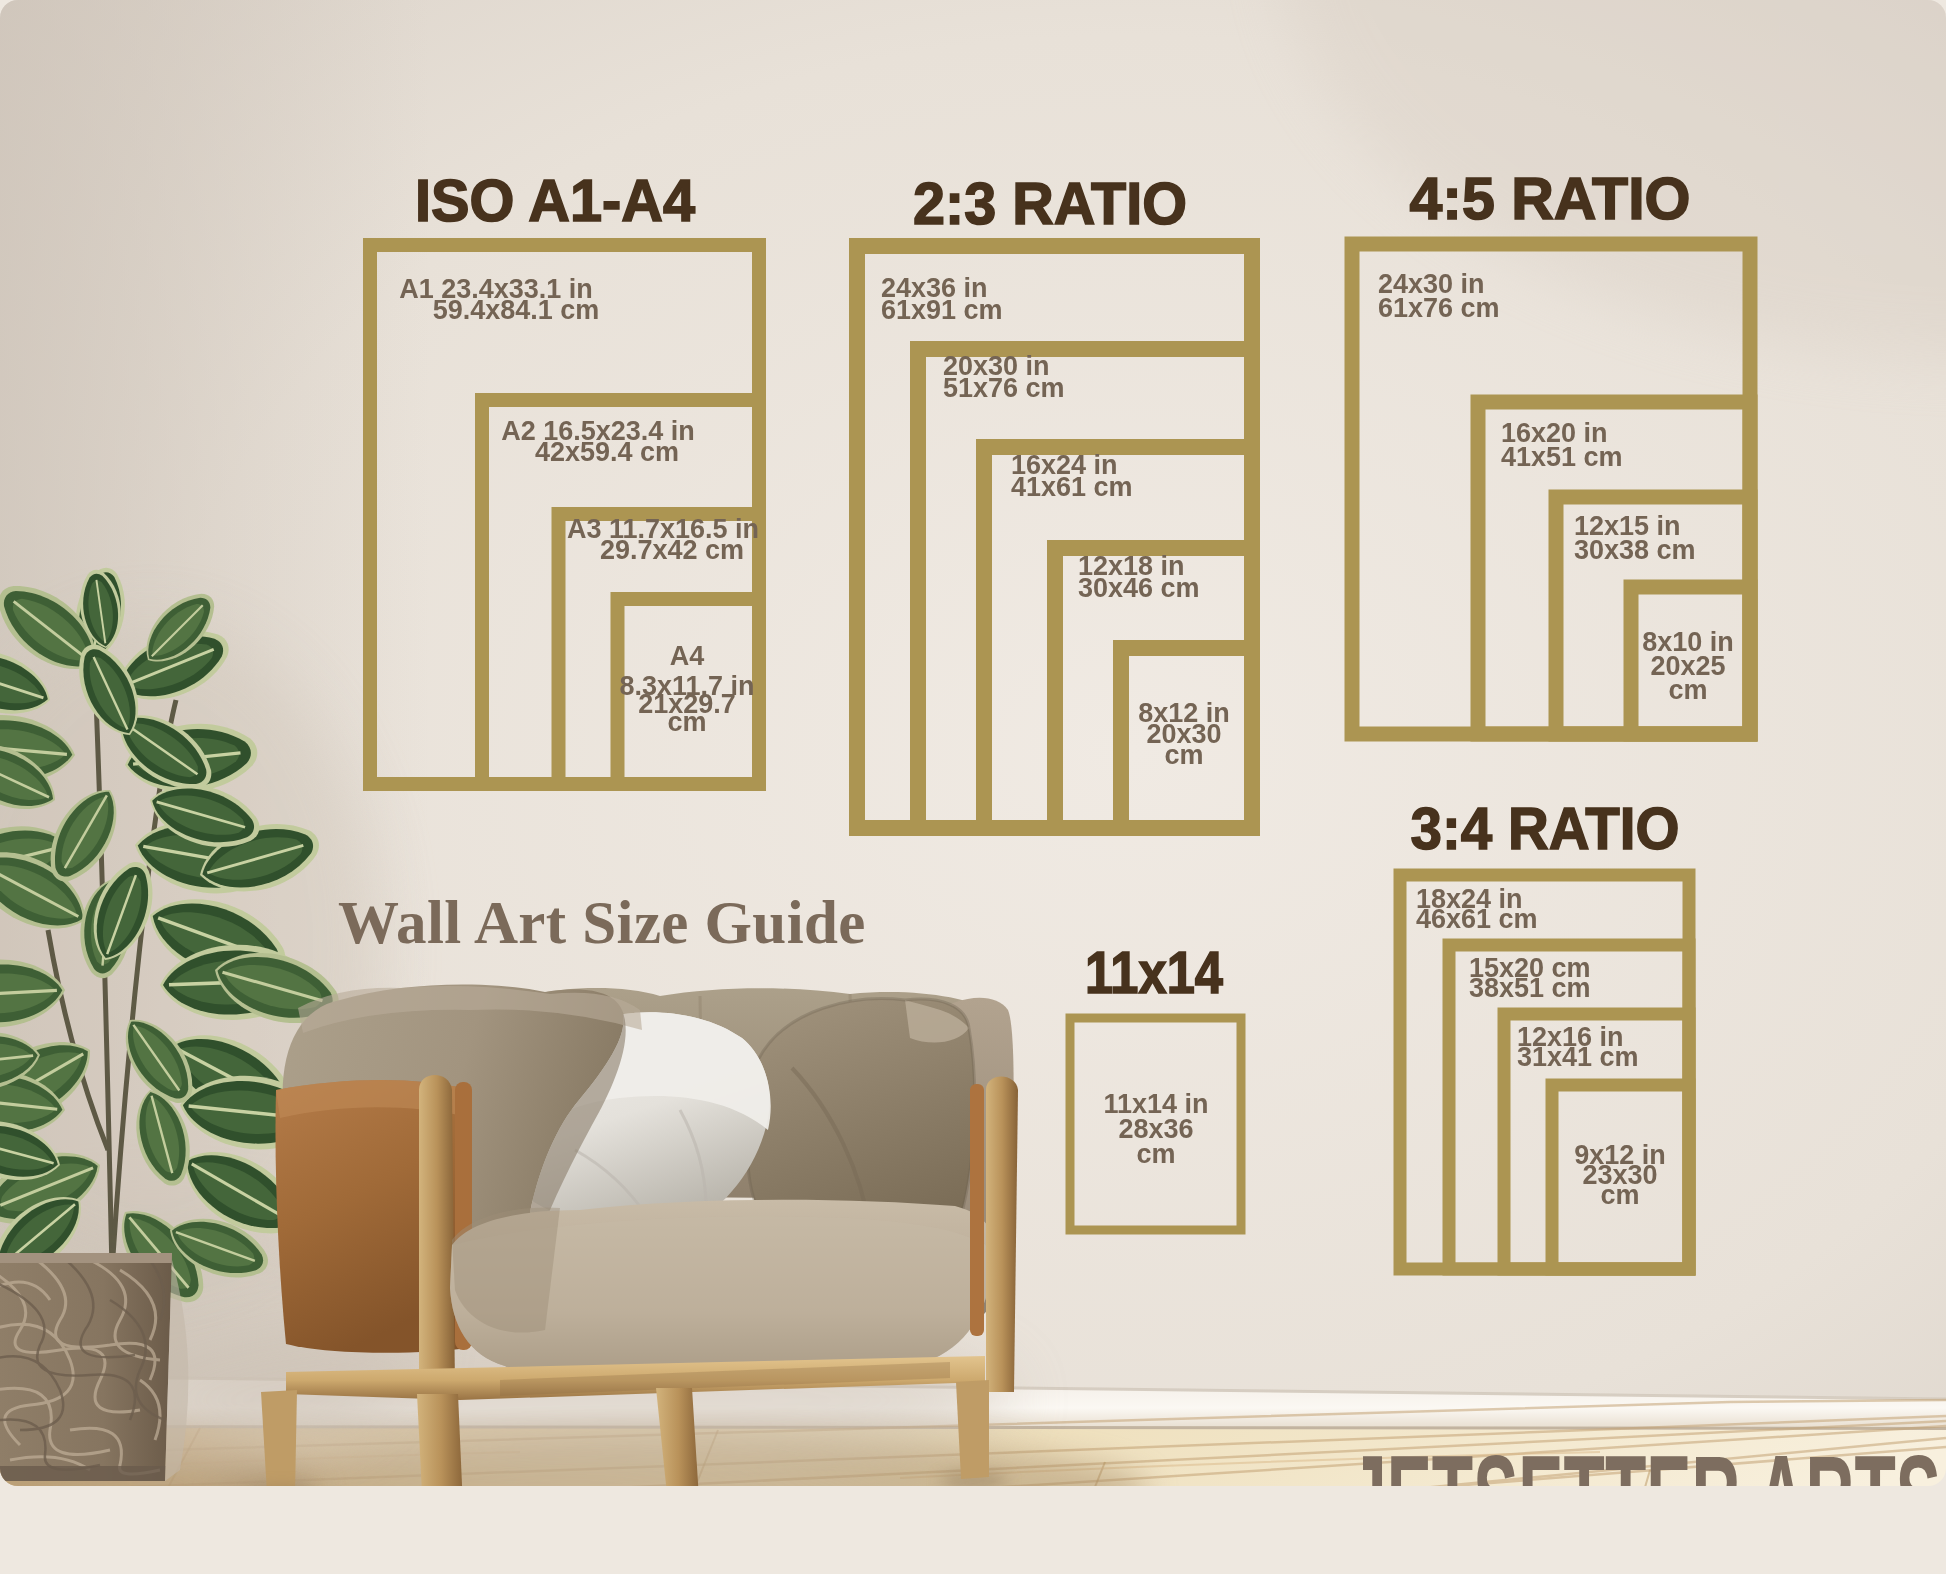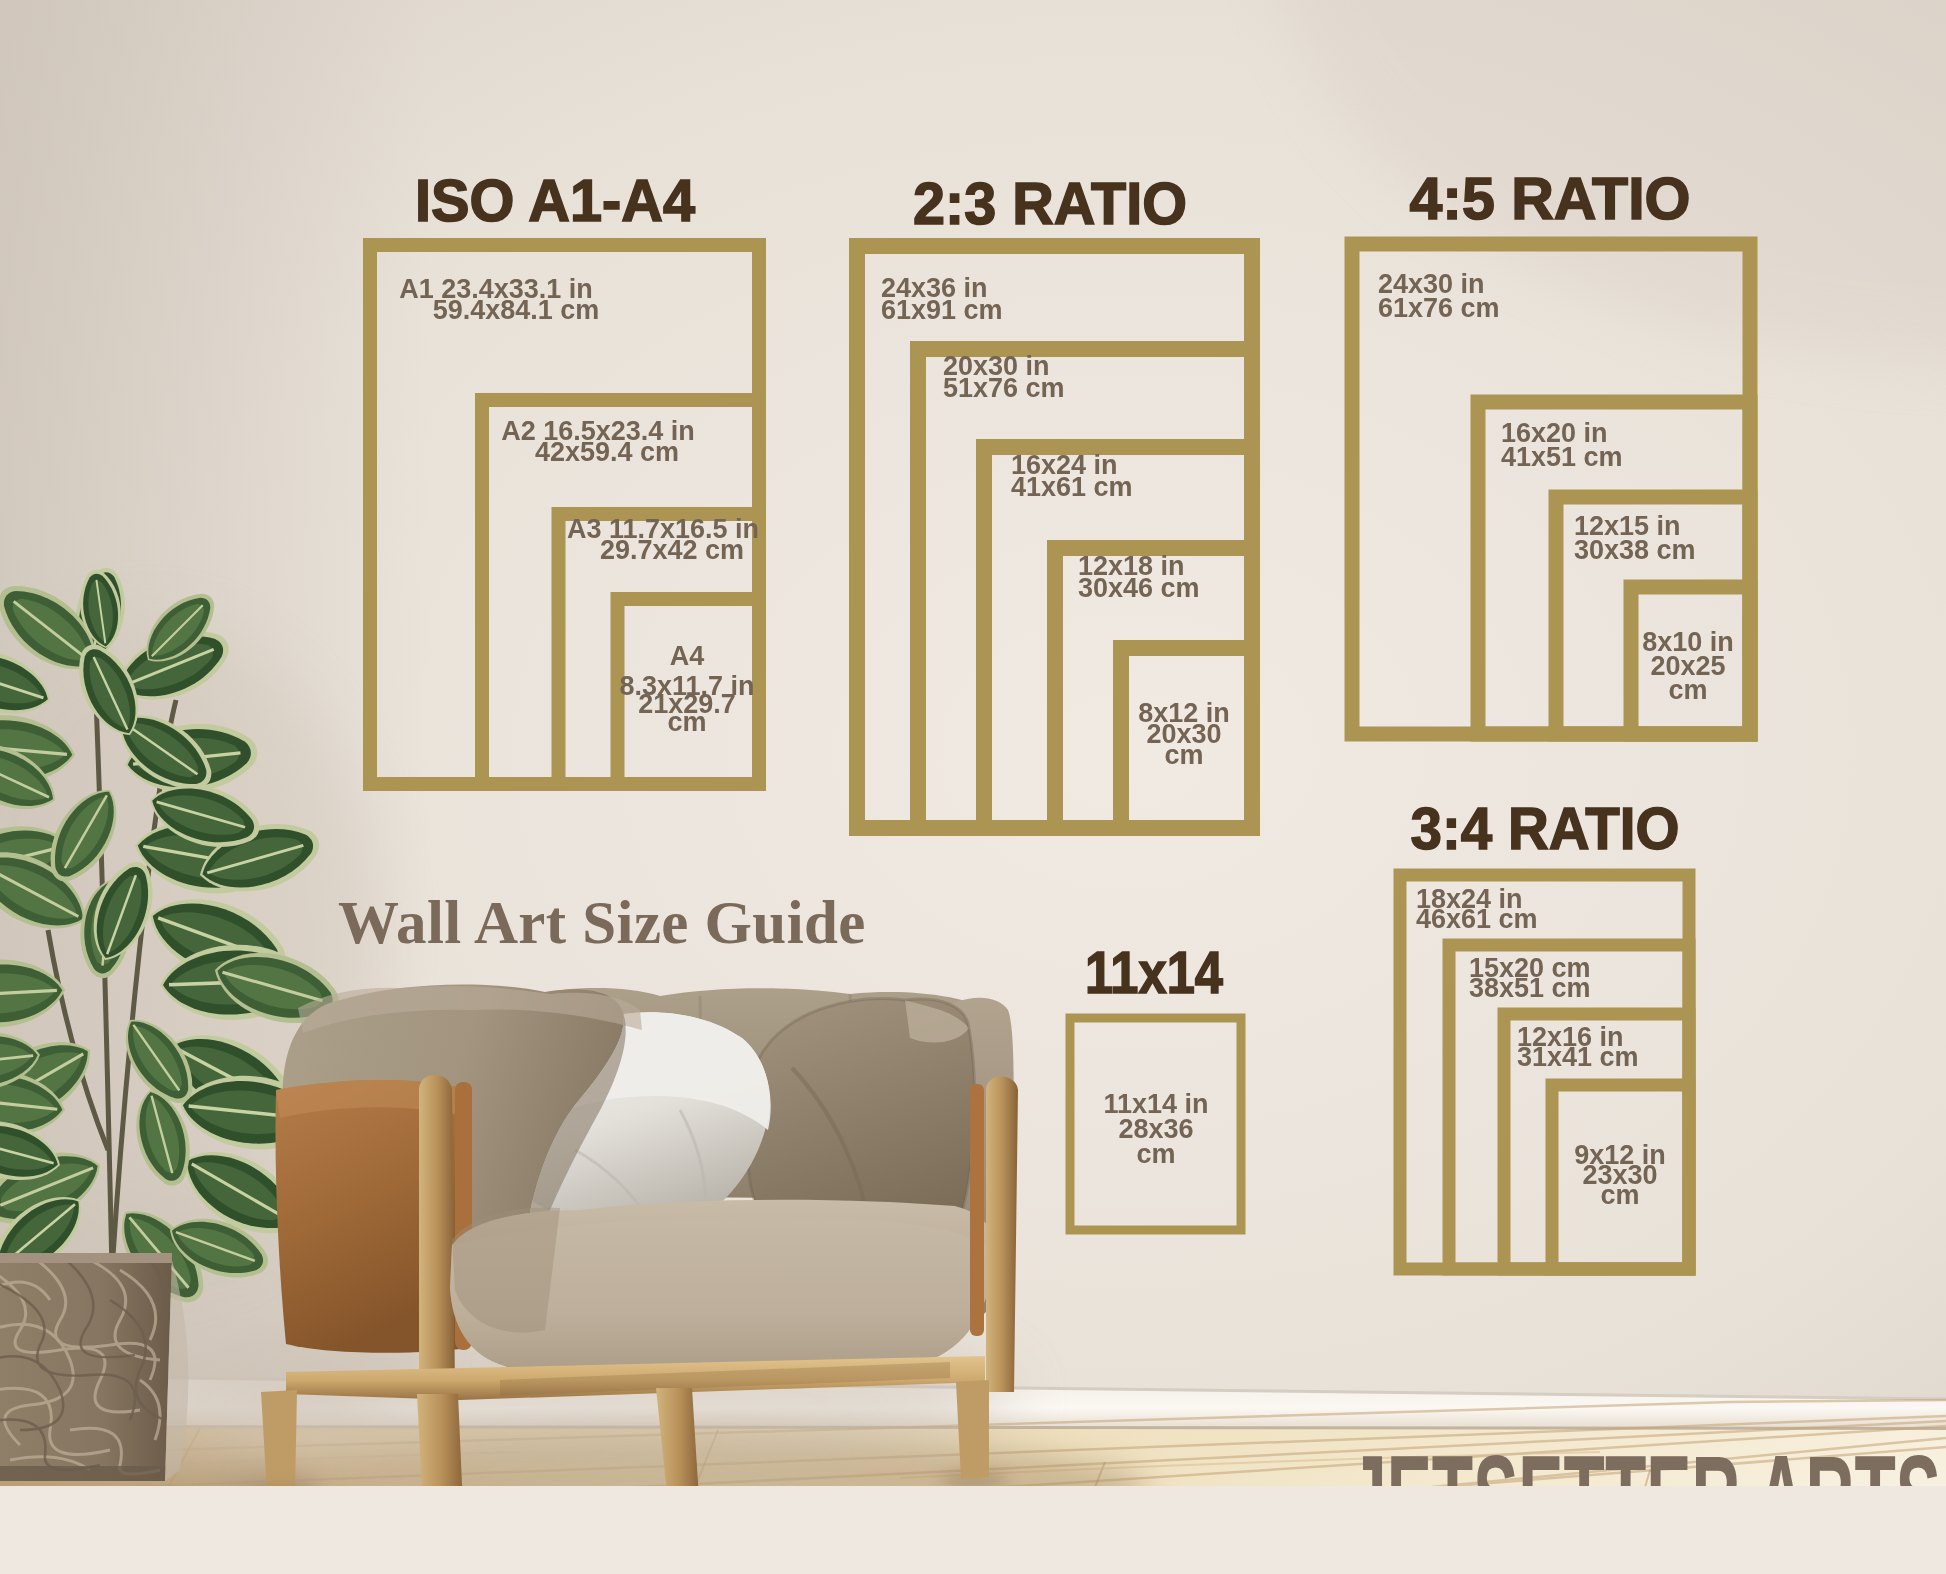--- a/index.html
+++ b/index.html
@@ -1,16 +1,16 @@
 <!DOCTYPE html>
 <html><head>
 <meta charset="utf-8">
 <style>
 html,body{margin:0;padding:0;background:#eee8e0;}
-#stage{position:relative;width:1946px;height:1486px;overflow:hidden;}
+#stage{position:relative;width:1946px;height:1486px;overflow:hidden;border-radius:18px;}
 svg{display:block;}
 text{font-family:"Liberation Sans",sans-serif;}
 .lbl{fill:#746454;font-weight:bold;font-size:27px;}
 .ttl{fill:#47321d;font-weight:bold;font-size:60px;letter-spacing:0px;}
 </style>
 </head>
 <body>
 <div id="stage">
 <svg width="1946" height="1574" viewBox="0 0 1946 1574" xmlns="http://www.w3.org/2000/svg">
 <defs>

